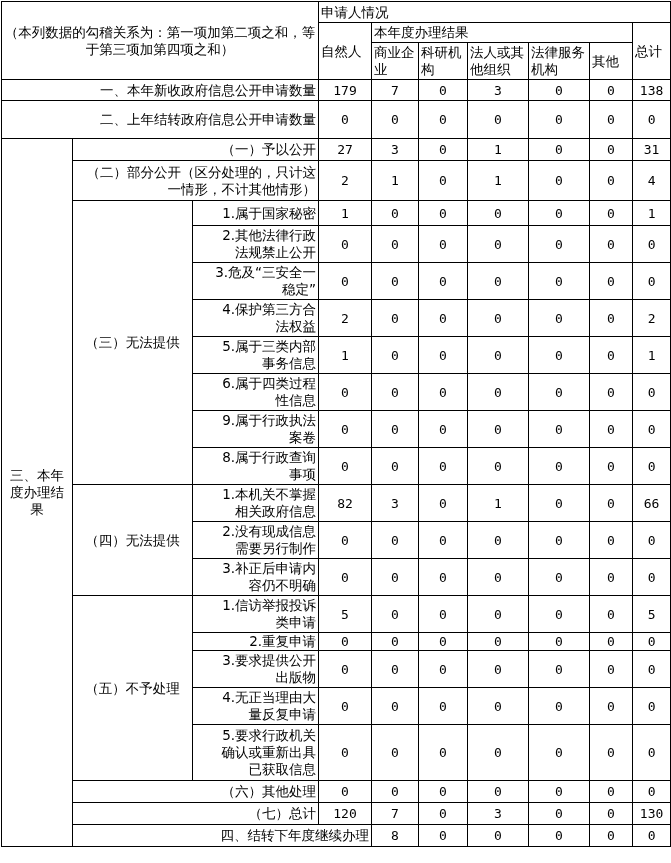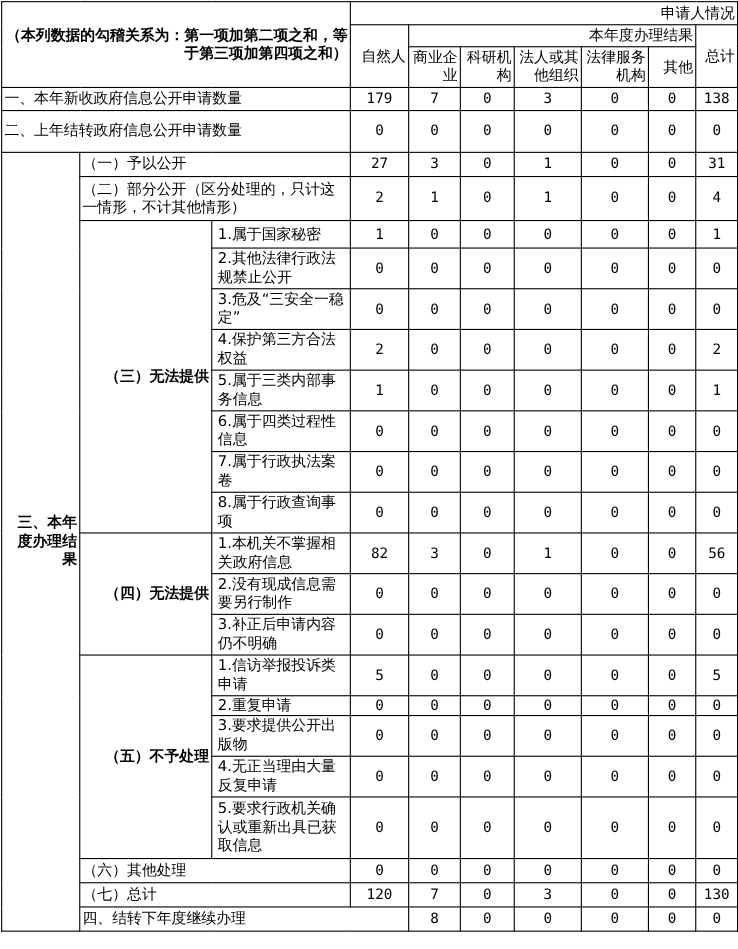--- a/index.html
+++ b/index.html
@@ -21,25 +21,25 @@
     margin: 1px 0 0 1px;
     font-size: 13.5px;
     line-height: 17px;
   }
   td {
     border: 1px solid #000;
     padding: 0 2px;
     vertical-align: middle;
     overflow: hidden;
   }
-  td.c { text-align: right; font-weight: bold; }
-  td.l { text-align: left; }
+  td.c { text-align: center; }
+  td.l { text-align: right; }
   td.num { text-align: center; font-family: "DejaVu Sans Mono", "Liberation Mono", monospace; font-size: 13px; }
-  td.sub { padding-left: 5px; }
-  .hdr { text-align: right; }
+  td.sub { padding-left: 19px; }
+  .hdr { text-align: left; }
 </style>
 </head>
 <body>
 
 <table>
   <colgroup>
     <col style="width:71px">
     <col style="width:120px">
     <col style="width:126px">
     <col style="width:53px">
@@ -169,21 +169,21 @@
     <td class="l sub">6.属于四类过程性信息</td>
     <td class="num">0</td>
     <td class="num">0</td>
     <td class="num">0</td>
     <td class="num">0</td>
     <td class="num">0</td>
     <td class="num">0</td>
     <td class="num">0</td>
   </tr>
   <tr style="height:37px">
-    <td class="l sub">7.属于行政执法案卷</td>
+    <td class="l sub">9.属于行政执法案卷</td>
     <td class="num">0</td>
     <td class="num">0</td>
     <td class="num">0</td>
     <td class="num">0</td>
     <td class="num">0</td>
     <td class="num">0</td>
     <td class="num">0</td>
   </tr>
   <tr style="height:37px">
     <td class="l sub">8.属于行政查询事项</td>
@@ -198,21 +198,21 @@
 
   <tr style="height:37px">
     <td rowspan="3" class="c">（四）无法提供</td>
     <td class="l sub">1.本机关不掌握相关政府信息</td>
     <td class="num">82</td>
     <td class="num">3</td>
     <td class="num">0</td>
     <td class="num">1</td>
     <td class="num">0</td>
     <td class="num">0</td>
-    <td class="num">56</td>
+    <td class="num">66</td>
   </tr>
   <tr style="height:37px">
     <td class="l sub">2.没有现成信息需要另行制作</td>
     <td class="num">0</td>
     <td class="num">0</td>
     <td class="num">0</td>
     <td class="num">0</td>
     <td class="num">0</td>
     <td class="num">0</td>
     <td class="num">0</td>

